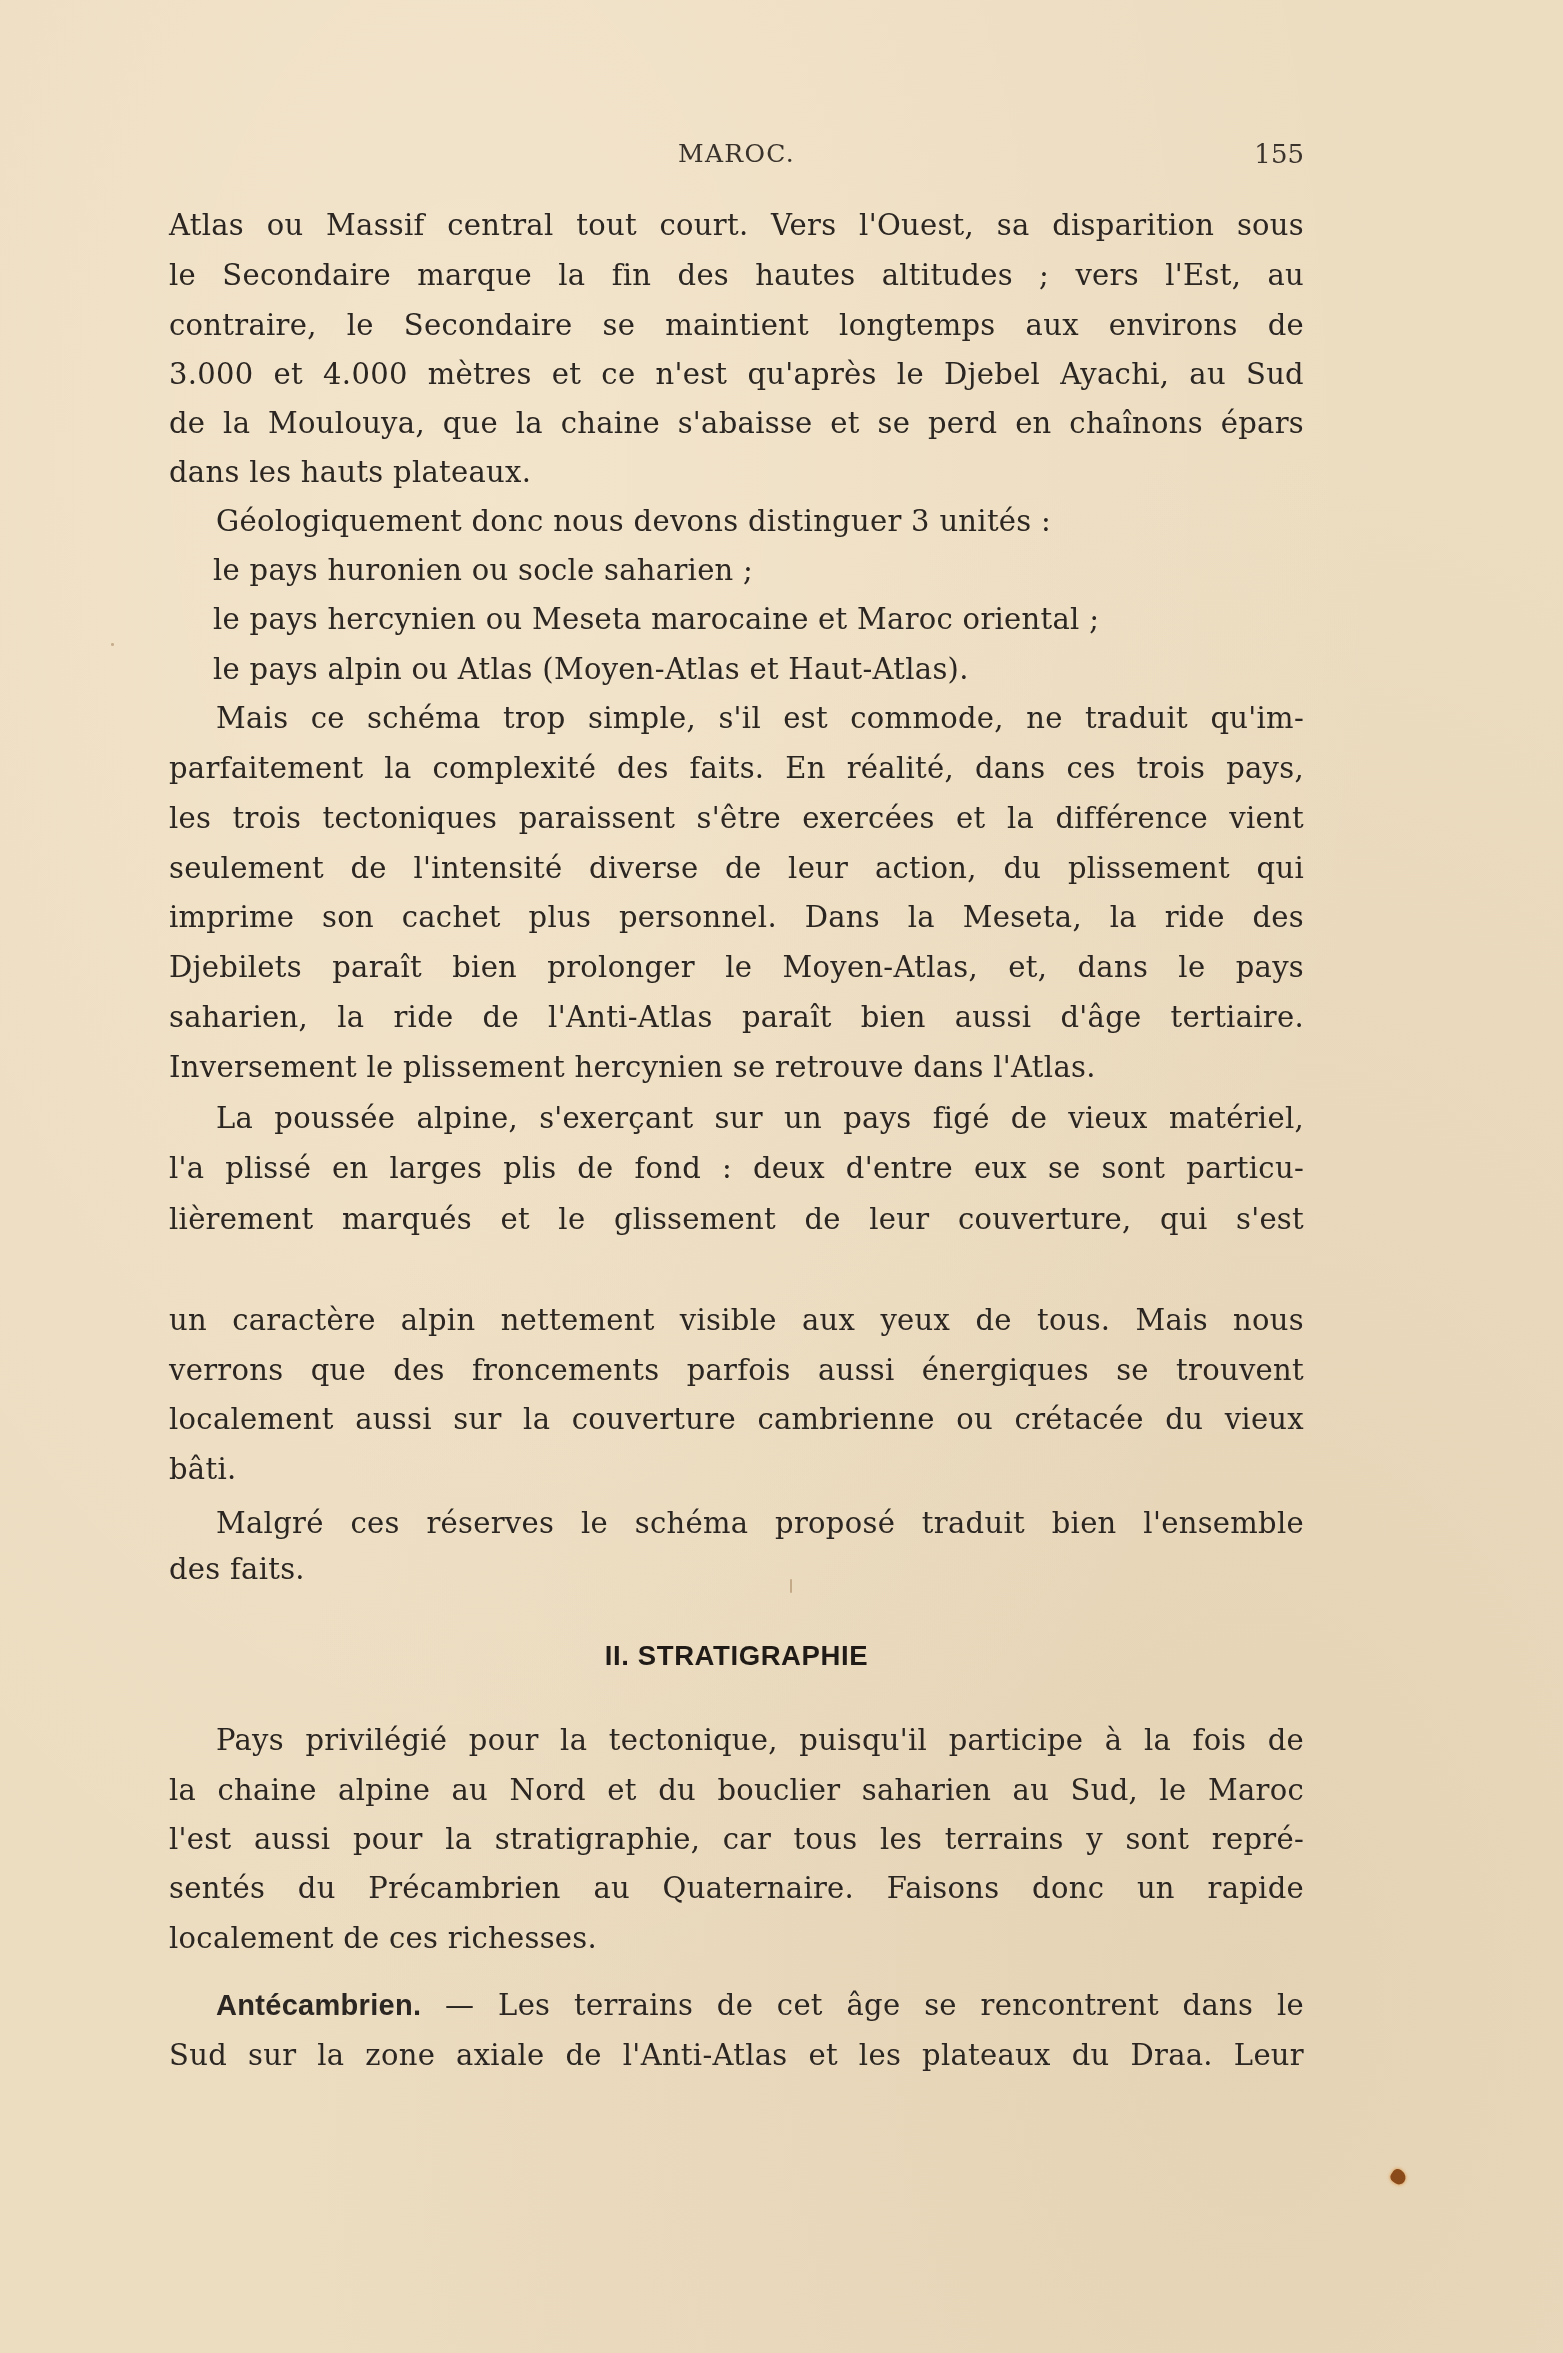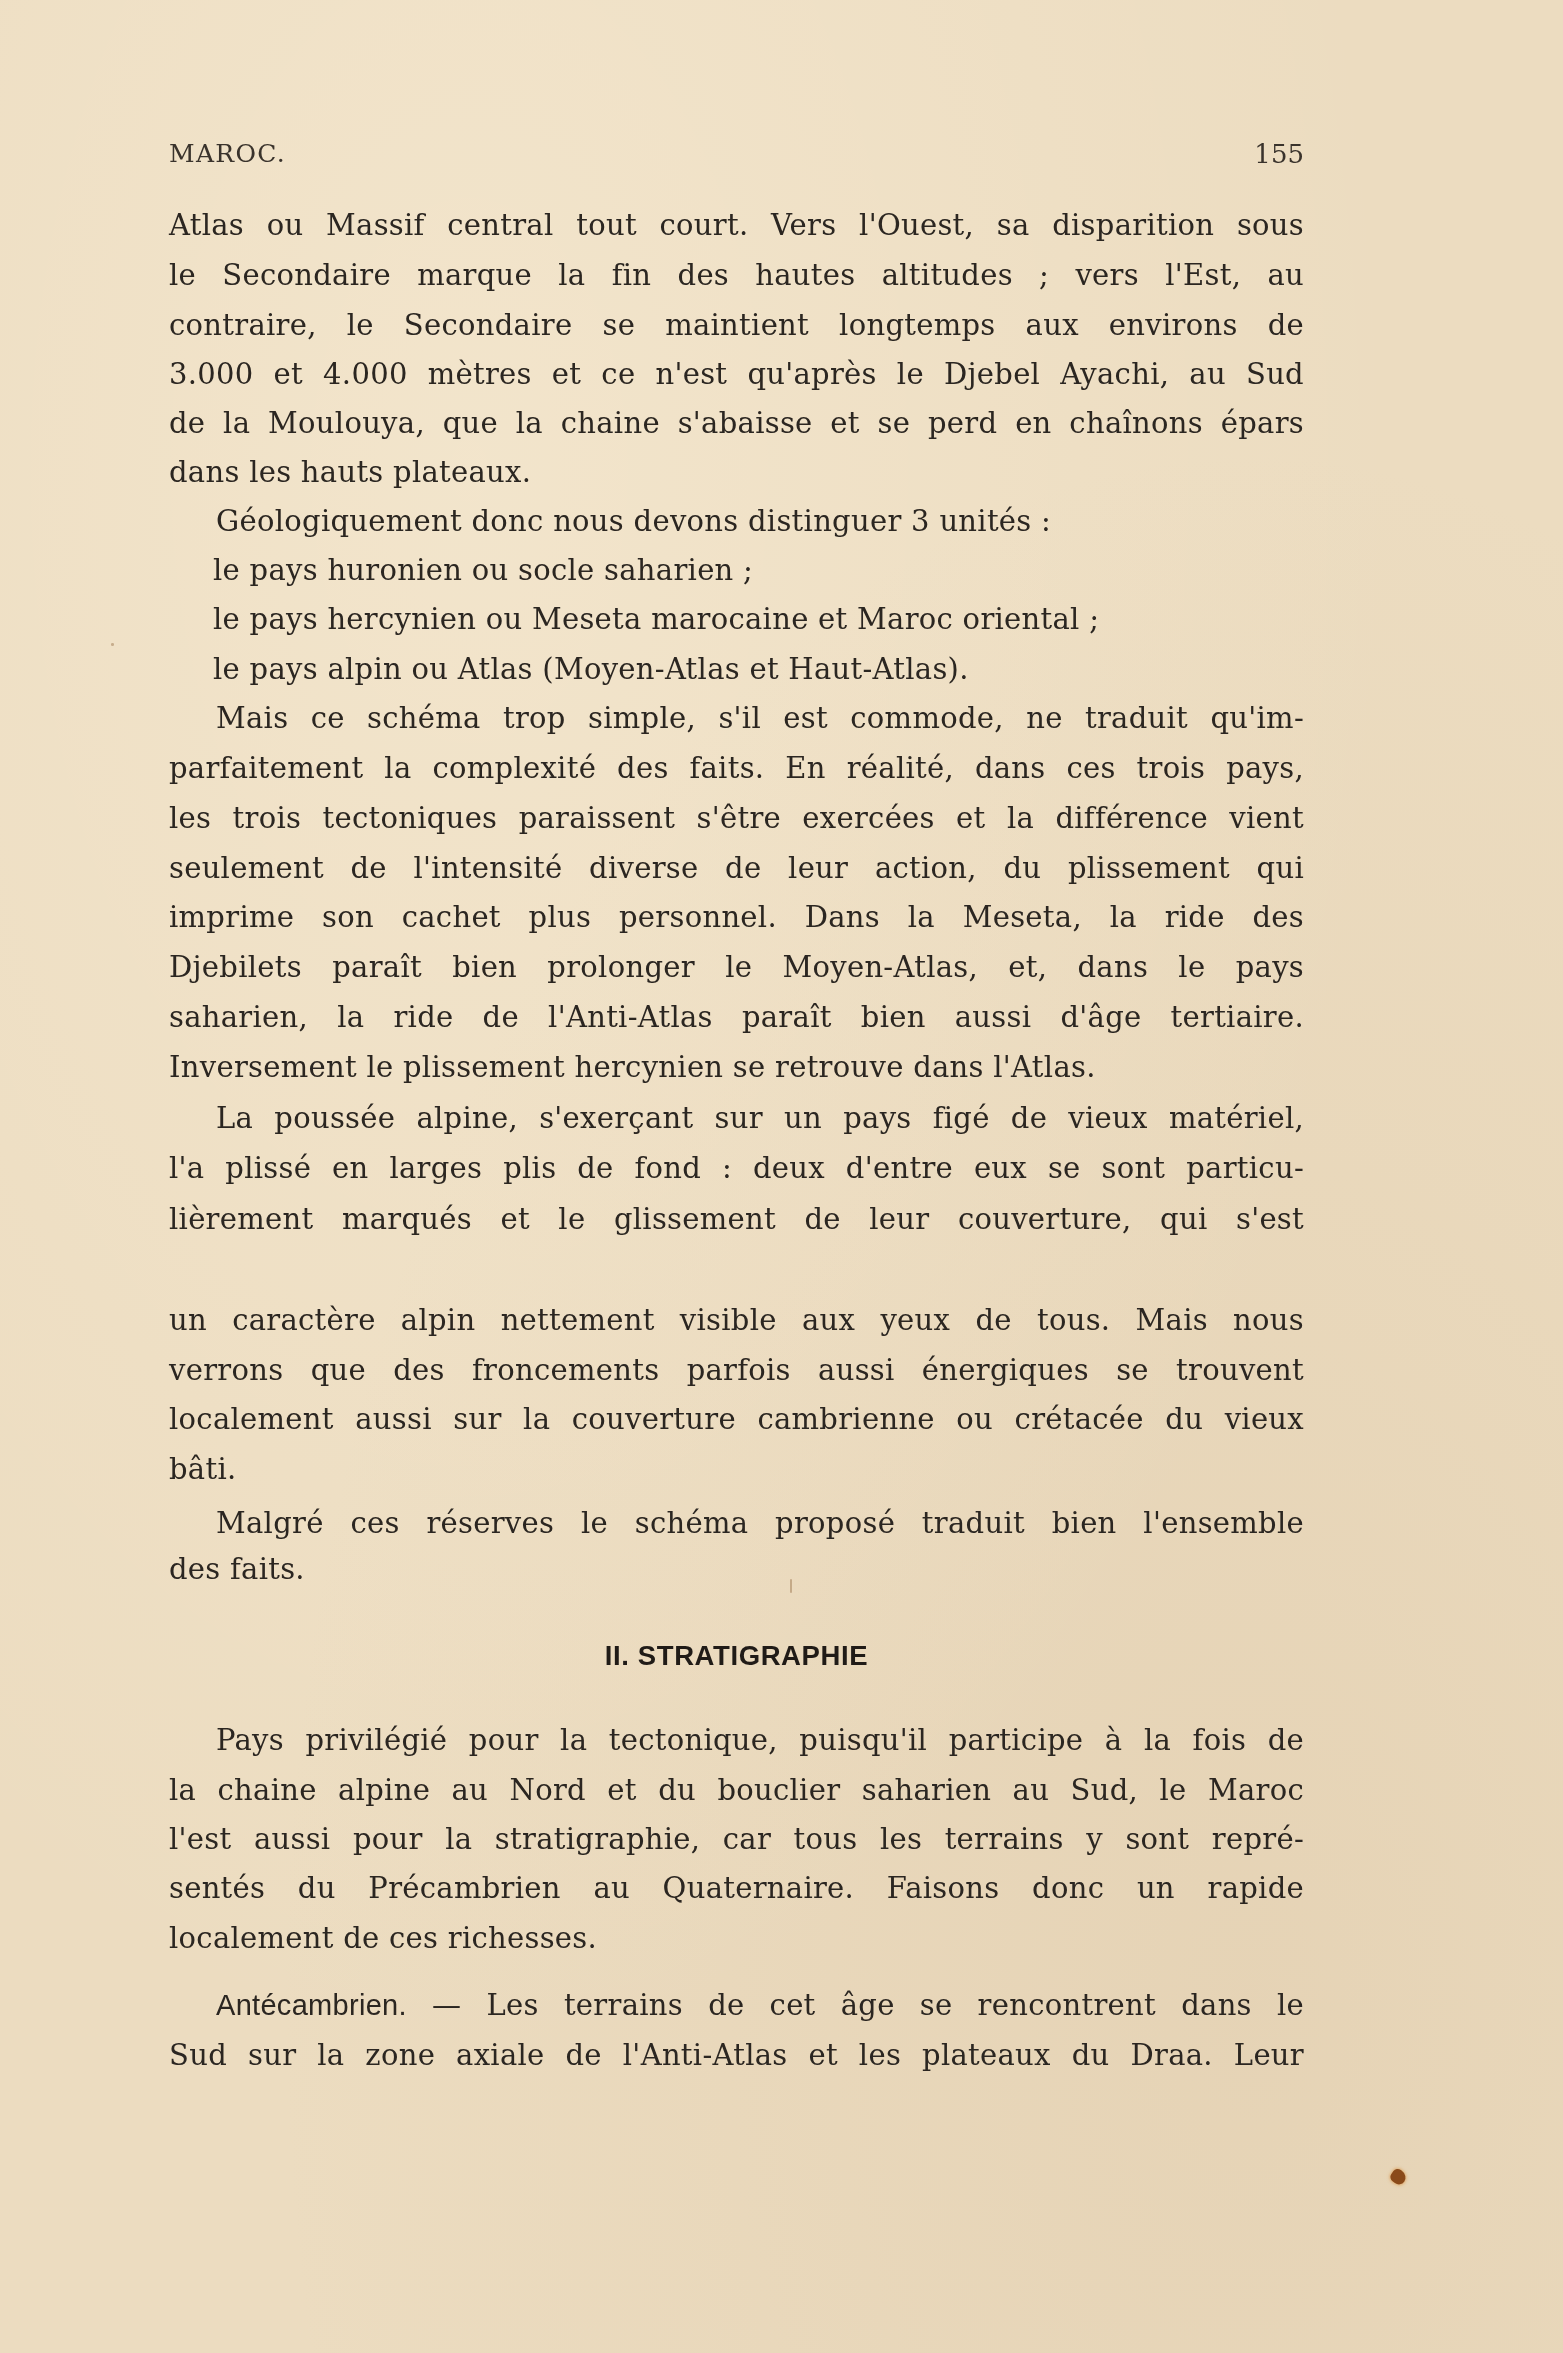--- a/index.html
+++ b/index.html
@@ -14,42 +14,42 @@
     position: absolute; left: 0; top: 0; width: 1564px; height: 2354px;
     background:
       radial-gradient(ellipse at 30% 20%, rgba(255,245,225,0.35), rgba(0,0,0,0) 60%),
       radial-gradient(ellipse at 80% 85%, rgba(210,185,150,0.25), rgba(0,0,0,0) 55%),
       #ecdcc0;
   }
   .running-head {
     position: absolute; top: 139px; left: 169px; width: 1135px; height: 38px;
   }
   .running-title {
-    position: absolute; left: 0; width: 100%; text-align: left;
+    position: absolute; left: 0; width: 100%; text-align: center;
     font-size: 25px; letter-spacing: 1.3px; color: #3a332c;
   }
   .page-number {
     position: absolute; right: 0; font-size: 26px; color: #3a332c;
   }
   .line {
     position: absolute; left: 169px; width: 1135px;
     font-size: 29px; line-height: 38px; height: 38px;
     white-space: nowrap; text-align: justify; text-align-last: justify;
     letter-spacing: 0.3px; color: #2b2621;
   }
   .line.indent { left: 216px; width: 1088px; }
   .line.last { text-align-last: left; }
   .line.list { left: 213px; width: auto; text-align-last: left; }
   .heading {
     position: absolute; left: 169px; width: 1135px; text-align: center;
     font-size: 27.5px; font-weight: bold; letter-spacing: 0.6px;
     font-family: "Liberation Sans", "DejaVu Sans", sans-serif;
     color: #201b17;
   }
-  .lead { font-weight: normal; font-family: "Liberation Sans", "DejaVu Sans", sans-serif; letter-spacing: 0.3px; }
+  .lead { font-weight: bold; font-family: "Liberation Sans", "DejaVu Sans", sans-serif; letter-spacing: 0.3px; }
   .stain {
     position: absolute; left: 1391px; top: 2170px; width: 15px; height: 13.8px;
     background: #8a4a1a; border-radius: 40% 60% 50% 40%;
     transform: rotate(35deg); box-shadow: 0 0 2.5px 1.3px rgba(220,150,70,0.5);
   }
   .speck { position: absolute; background: rgba(150,110,70,0.45); border-radius: 50%; }
 </style>
 </head>
 <body>
 

